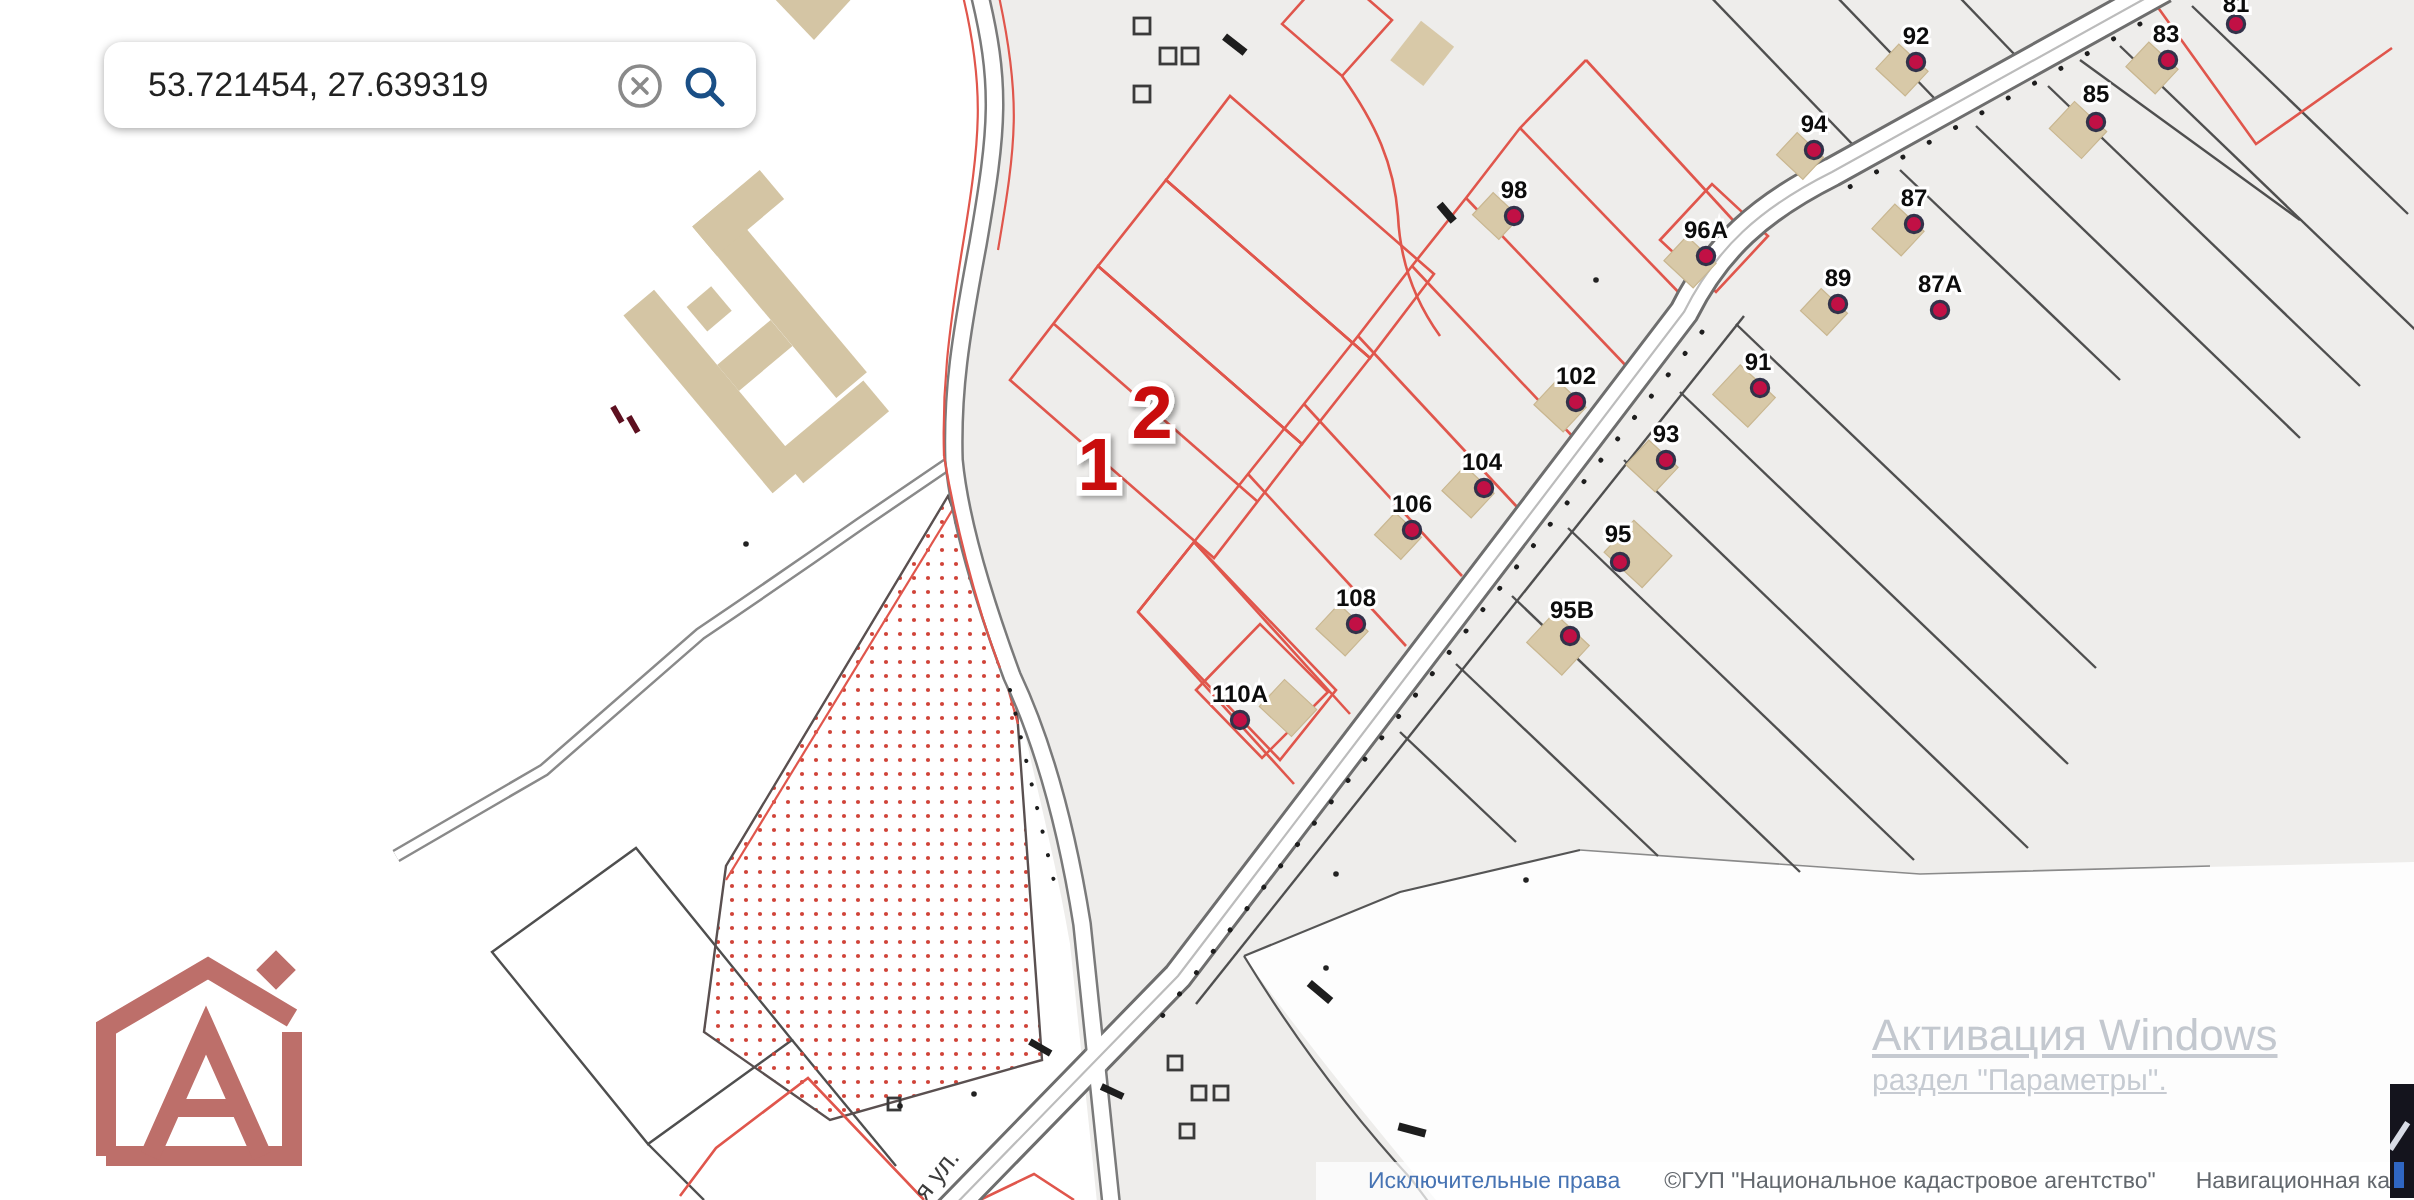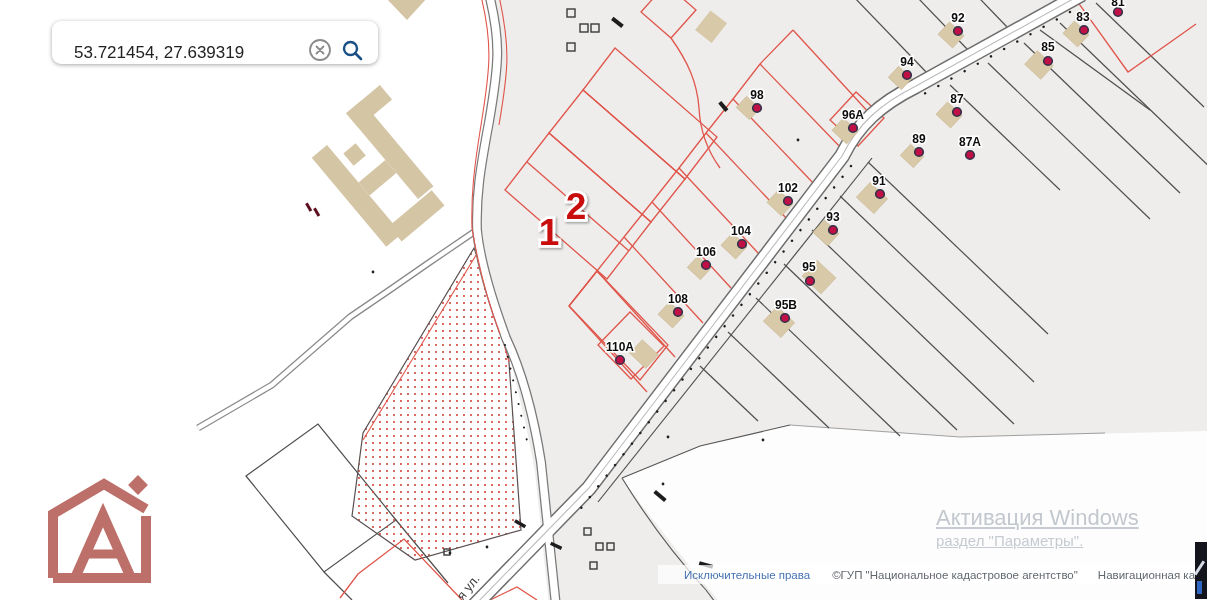--- a/index.html
+++ b/index.html
@@ -18,32 +18,32 @@
   .rline{stroke:#e0564c;stroke-width:1.3;fill:none;}
   .rlineT{stroke:#e0564c;stroke-width:1.1;fill:none;}
   .dline{stroke:#4f4f4f;stroke-width:1.2;fill:none;}
   .sq{fill:none;stroke:#3a3a3a;stroke-width:1.4;}
   .dash{fill:#1d1d1d;}
   .dashr{fill:#5d1020;}
   .street{font:13px "Liberation Sans",sans-serif;fill:#3c3c3c;}
   
   .search-box{position:absolute;left:52px;top:21px;width:326px;height:43px;
       background:#fff;border-radius:9px;box-shadow:0 1px 4px rgba(0,0,0,.35);
-      display:flex;align-items:flex-end;padding:0 12px 0 20px;box-sizing:border-box;}
+      display:flex;align-items:center;padding:0 12px 0 20px;box-sizing:border-box;}
   .search-box input{flex:1;border:none;outline:none;font:17px "Liberation Sans",sans-serif;
       color:#222;background:transparent;min-width:0;}
   .icon-btn{width:28px;height:28px;display:flex;align-items:center;justify-content:center;
       cursor:pointer;background:none;border:none;padding:0;margin-left:4px;}
   
   .watermark{position:absolute;left:936px;top:505px;width:272px;color:#c6cad1;
       pointer-events:none;text-decoration:underline;}
   .watermark .wm-title{font-size:22px;line-height:26px;color:#c3c8cf;}
   .watermark .wm-line{font-size:15px;line-height:19px;color:#c6cbd2;}
   
-  .footer{position:absolute;left:658px;right:0;bottom:16px;height:19px;
+  .footer{position:absolute;left:658px;right:0;bottom:0;height:19px;
       background:rgba(255,255,255,.72);display:flex;align-items:center;
       font-size:11.5px;white-space:nowrap;}
   .footer .f-link{color:#4673b3;margin-left:26px;cursor:pointer;}
   .footer .f-copy{color:#63686e;margin-left:22px;}
   .footer .f-map{color:#63686e;margin-left:20px;}
   
   .corner{position:absolute;right:0;bottom:1px;width:12px;height:57px;
       background:#14141d;overflow:hidden;}
   .corner .c-stroke{position:absolute;left:3px;top:18px;width:3px;height:16px;
       background:#d8dce6;transform:rotate(33deg);}

